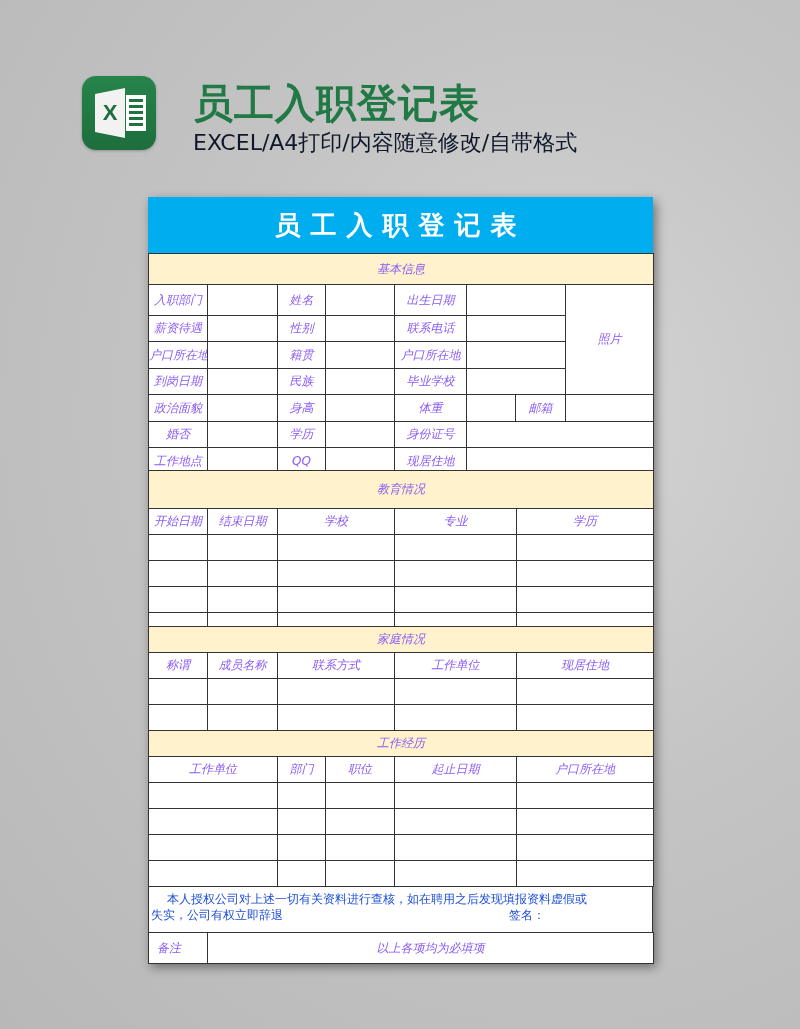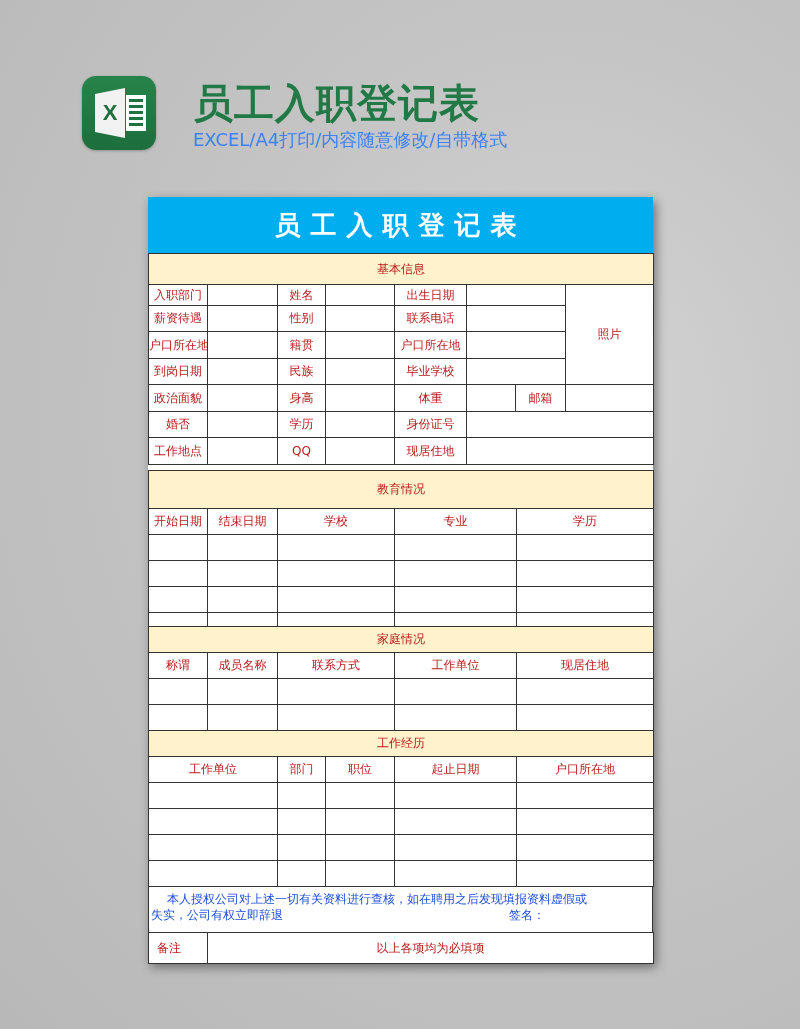--- a/index.html
+++ b/index.html
@@ -26,35 +26,35 @@
   }
   .xl-icon .xl-letter {
     position: absolute; left: 18px; top: 24px; width: 20px; text-align: center;
     font: bold 22px "Liberation Sans", sans-serif; color: #1f6e3d;
   }
   .brand-title {
     position: absolute; left: 193px; top: 76px; font-size: 40px; font-weight: bold;
     color: #217a45; letter-spacing: 1px; white-space: nowrap;
   }
   .brand-sub {
-    position: absolute; left: 193px; top: 128px; font-size: 18px; color: #3b82f6;
+    position: absolute; left: 193px; top: 128px; font-size: 22px; color: #0f172a;
     white-space: nowrap;
   }
   .sheet-wrap {
     position: absolute; left: 148px; top: 197px; width: 505px; height: 766px;
     background: #fff; box-shadow: 3px 4px 10px rgba(0,0,0,0.45);
   }
   .title-bar {
     position: absolute; left: 0; top: 0; width: 505px; height: 56px;
     background: #00aeef; color: #fff; font-size: 26px; font-weight: bold;
     text-align: center; line-height: 56px; letter-spacing: 10px;
   }
   table.grid {
     position: absolute; left: 0; border-collapse: collapse; table-layout: fixed;
-    width: 505px; font-size: 12px; color: #b91c1c;
+    width: 505px; font-size: 12px; color: #8b5cf6; font-style: italic;
   }
   table.grid td {
     border: 1px solid #333; padding: 0; text-align: center; vertical-align: middle;
     white-space: nowrap; overflow: hidden;
   }
   .sec td { background: #fff2cc; border-top: 2px solid #111; border-bottom: 2px solid #111; }
   .decl {
     position: absolute; left: 0; top: 689px; width: 505px; height: 46px;
     border-left: 1px solid #333; border-right: 1px solid #333; box-sizing: border-box;
     color: #1d4ed8; font-size: 12px; line-height: 17px;
@@ -93,21 +93,21 @@
         <col style="width:69px">
       <col style="width:72px">
         <col style="width:49px">
         <col style="width:50px">
         <col style="width:88px">
     </colgroup>
     <tbody>
         <tr class="sec" style="height:31px">
           <td colspan="8">基本信息</td>
         </tr>
-    <tr style="height:21px">
+    <tr style="height:31px">
       <td>入职部门</td>
       <td></td>
       <td>姓名</td>
       <td></td>
       <td>出生日期</td>
       <td colspan="2"></td>
       <td rowspan="4">照片</td>
     </tr>
     <tr style="height:26px">
       <td>薪资待遇</td>

